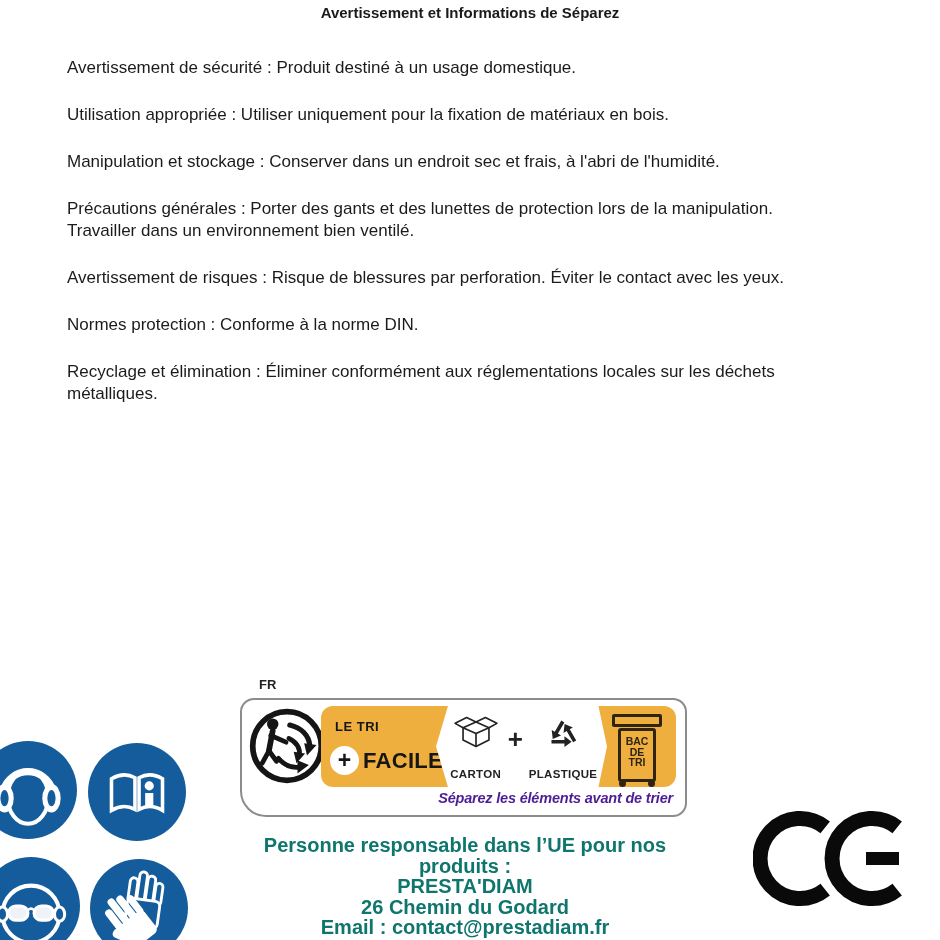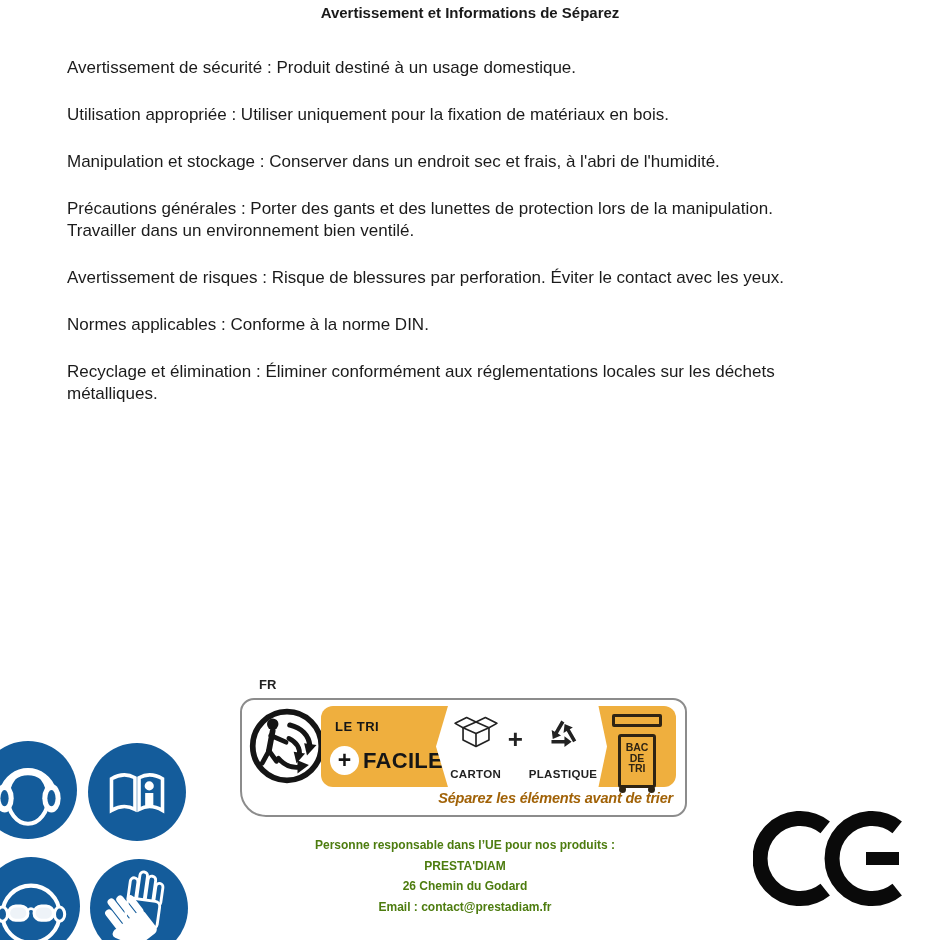--- a/index.html
+++ b/index.html
@@ -32,33 +32,33 @@
                color:#161616;font-size:23px;font-weight:bold;text-align:center;line-height:28px;}
   .letri2{position:absolute;left:42px;top:42px;font-size:22px;font-weight:bold;letter-spacing:.3px;color:#161616;}
   .hex{position:absolute;left:115px;top:0;width:171px;height:81px;background:#fff;
        clip-path:polygon(7% 0,95% 0,100% 50%,95% 100%,7% 100%,0 50%);
        display:flex;align-items:center;justify-content:center;gap:6px;padding-left:4px;box-sizing:border-box;}
   .mat{height:66px;display:flex;flex-direction:column;justify-content:flex-end;align-items:center;}
   .mat-label{font-size:11.5px;font-weight:bold;letter-spacing:.3px;color:#222;margin-top:18px;}
   .sep{align-self:center;font-size:26px;font-weight:bold;color:#222;margin-top:-14px;}
   .bin-seg{position:absolute;left:287px;top:8px;width:58px;display:flex;flex-direction:column;align-items:center;}
   .bin-lid{width:44px;height:7px;border:3px solid #2F2413;border-radius:2px;background:#EFAF3E;}
-  .bin-body{width:32px;height:48px;border:3.5px solid #2F2413;border-radius:3px;margin-top:7px;
+  .bin-body{width:32px;height:48px;border:3.5px solid #2F2413;border-radius:3px;margin-top:1px;
             position:relative;text-align:center;background:#EFAF3E;}
   .bin-body::before,.bin-body::after{content:"";position:absolute;bottom:-8px;width:7px;height:7px;
             background:#2F2413;border-radius:50%;}
   .bin-body::before{left:-2px;} .bin-body::after{right:-2px;}
   .bin-text{font-size:10.5px;line-height:10.5px;font-weight:bold;color:#2F2413;padding-top:5px;}
   .bin-text span{display:block;}
   .tagline{position:absolute;right:12px;top:90px;font-size:14.5px;font-style:italic;font-weight:bold;
-           letter-spacing:-0.2px;color:#a16207;}
+           letter-spacing:-0.2px;color:#4c1d95;}
 
   
   .responsible{position:absolute;left:230px;top:835px;width:470px;text-align:center;
-               font-size:12px;line-height:20.5px;font-weight:bold;color:#4d7c0f;}
+               font-size:20px;line-height:20.5px;font-weight:bold;color:#0f766e;}
   .responsible span{display:block;}
 
   
   .ce{position:absolute;left:753px;top:810px;width:152px;height:97px;}
   .ce svg{width:100%;height:100%;display:block;}
 </style>
 </head>
 <body>
 
 <div class="page">
@@ -76,21 +76,21 @@
       <span class="ln">Manipulation et stockage : Conserver dans un endroit sec et frais, à l'abri de l'humidité.</span>
     </p>
     <p>
       <span class="ln">Précautions générales : Porter des gants et des lunettes de protection lors de la manipulation.</span>
       <span class="ln">Travailler dans un environnement bien ventilé.</span>
     </p>
     <p>
       <span class="ln">Avertissement de risques : Risque de blessures par perforation. Éviter le contact avec les yeux.</span>
     </p>
     <p>
-      <span class="ln">Normes applicables : Conforme à la norme DIN.</span>
+      <span class="ln">Normes protection : Conforme à la norme DIN.</span>
     </p>
     <p>
       <span class="ln">Recyclage et élimination : Éliminer conformément aux réglementations locales sur les déchets</span>
       <span class="ln">métalliques.</span>
     </p>
   </div>
 
   <div class="picto" id="picto-ear">
     <svg viewBox="0 0 98 98">
       <circle cx="49" cy="49" r="48" fill="#145C9B"></circle>

